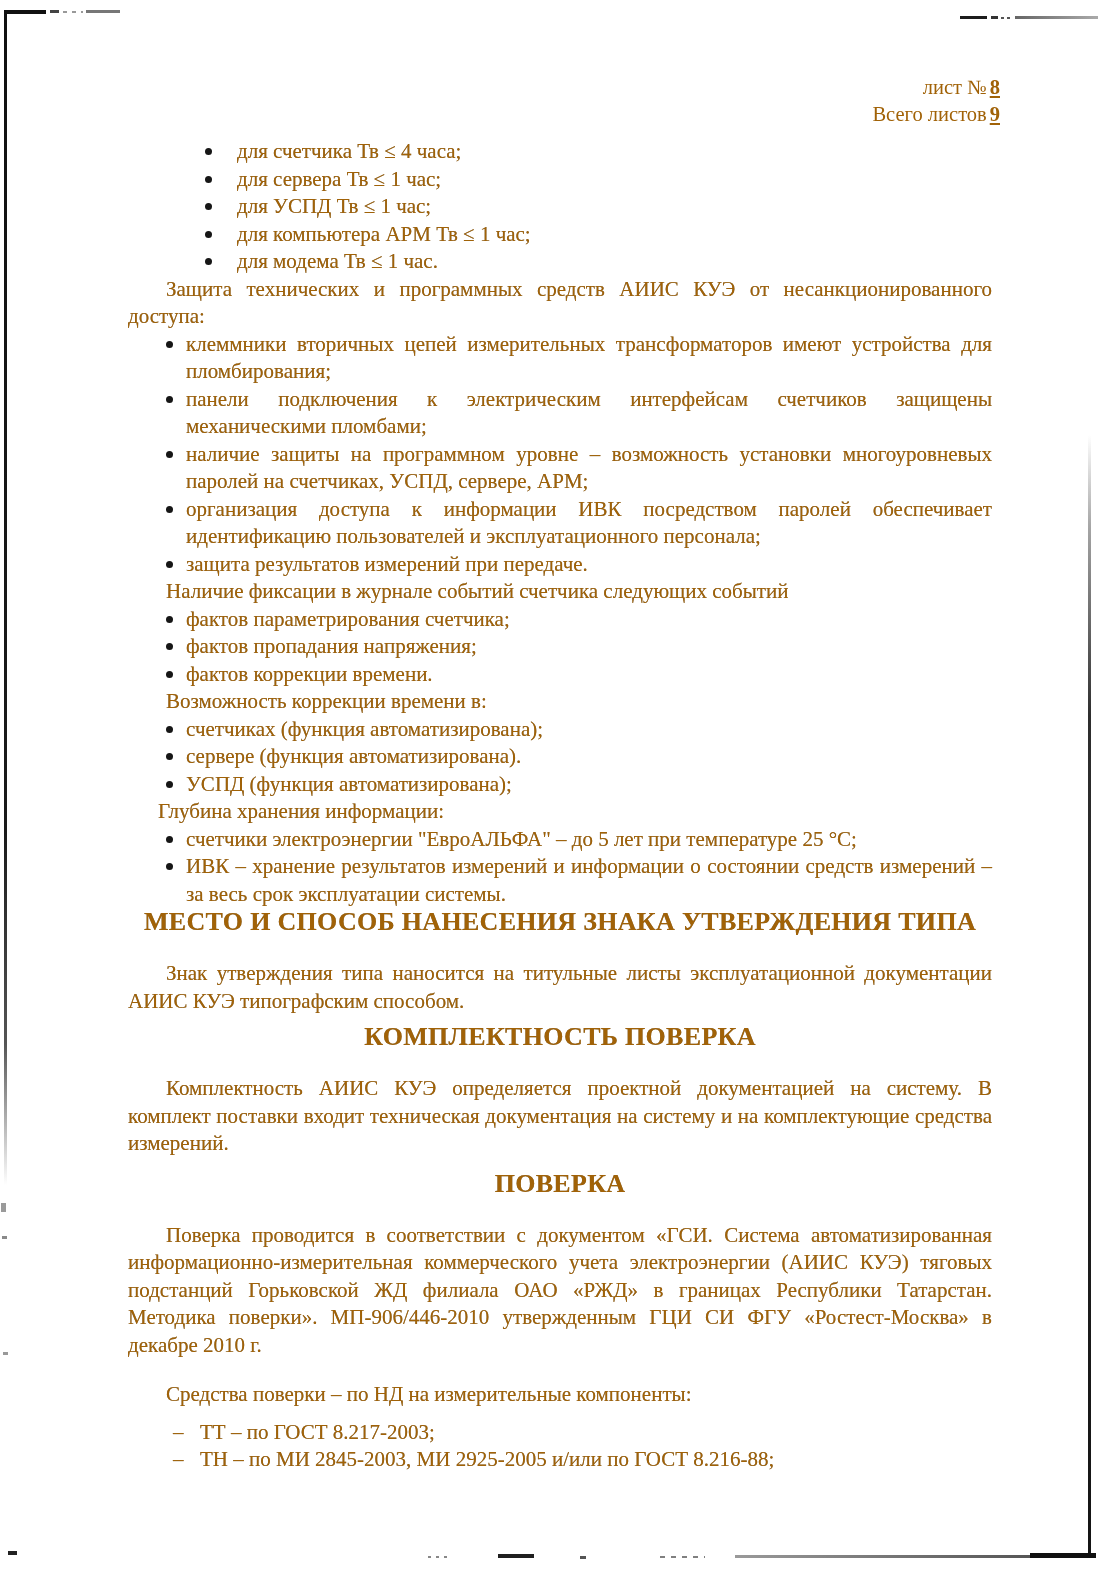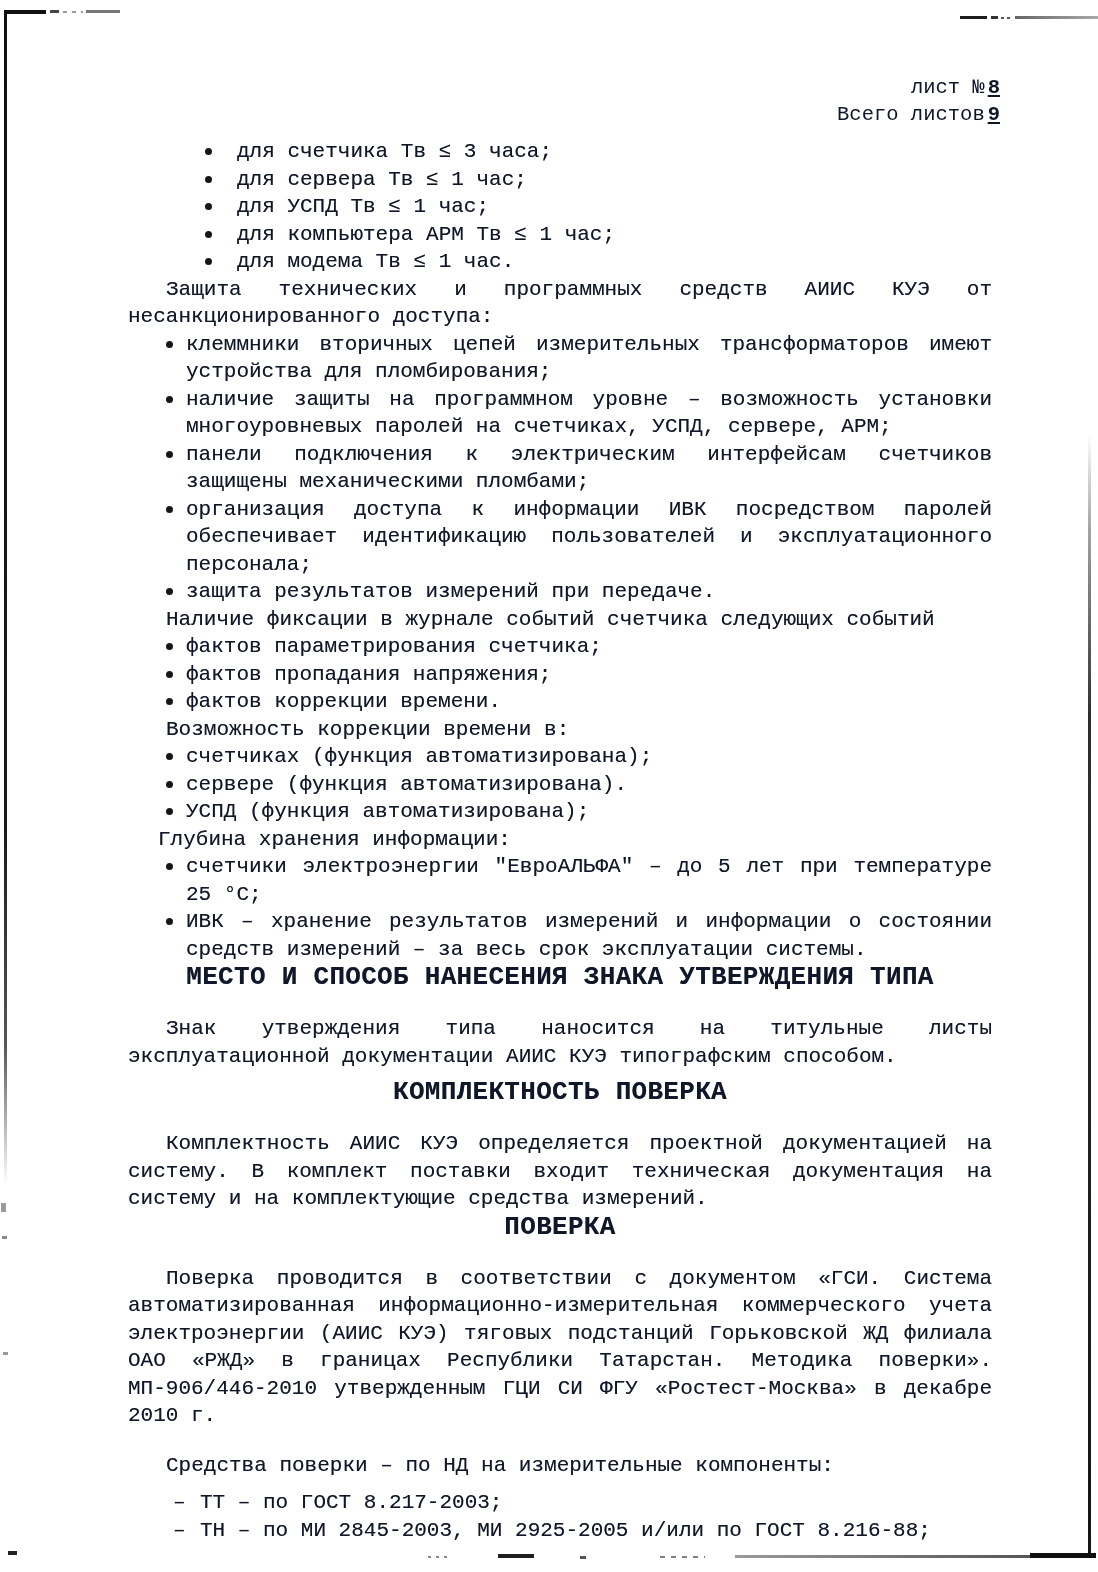--- a/index.html
+++ b/index.html
@@ -1,17 +1,17 @@
 <!DOCTYPE html>
 <html><head>
 <meta charset="utf-8">
 <style>
   html,body{margin:0;padding:0;background:#ffffff;}
-  .page{position:relative;width:1098px;height:1572px;background:#fff;color:#0f172a;
-        font-family:Liberation Mono, monospace;overflow:hidden;}
+  .page{position:relative;width:1098px;height:1572px;background:#fff;color:#a16207;
+        font-family:Liberation Serif, serif;overflow:hidden;}
   .art{position:absolute;}
   .sheet-info{position:absolute;top:74px;right:98px;text-align:right;
               font-size:20.5px;line-height:27px;white-space:nowrap;}
   .sheet-info .num{font-weight:bold;text-decoration:underline;padding-left:3px;}
   .content{position:absolute;top:0;left:0;width:1098px;box-sizing:border-box;
            padding:138px 106px 0 128px;font-size:21px;line-height:27.5px;
            text-shadow:0 0 .5px rgba(0,0,0,.45);}
   p,ul,h2{margin:0;padding:0;}
   ul{list-style:none;}
   li{position:relative;}
@@ -20,21 +20,21 @@
   .blist-a li::before,.blist-b li::before{content:"";position:absolute;left:0;top:10px;
         width:7px;height:7px;border-radius:50%;background:#161616;}
   .dlist li{margin-left:45px;padding-left:27px;}
   .dlist li::before{content:"\2013";position:absolute;left:0;top:0;}
   .just{text-align:justify;}
   .ind{text-indent:38px;}
   .ind-sm{text-indent:30px;}
   .heading{font-weight:bold;font-size:26px;line-height:28px;text-align:center;letter-spacing:.3px;}
   .h-mark{margin:0 0 24px 0;}
   .h-compl{margin:8px 0 24px 0;}
-  .h-pov{margin:0 0 24px 0;}
+  .h-pov{margin:12px 0 24px 0;}
   .p-means{margin-top:22px;}
   .dlist{margin-top:10px;}
 </style>
 </head>
 <body>
 
 <div class="page">
 
   <div class="art" style="left:4px;top:10px;width:42px;height:4px;background:#111;"></div>
   <div class="art" style="left:50px;top:10px;width:9px;height:3px;background:#444;"></div>
@@ -58,33 +58,33 @@
   <div class="art" style="left:1030px;top:1553px;width:66px;height:5px;background:#101010;"></div>
 
   <div class="sheet-info">
     <div><span>лист №</span><span class="num">8</span></div>
     <div><span>Всего листов</span><span class="num">9</span></div>
   </div>
 
   <div class="content">
 
     <ul class="blist-a">
-      <li>для счетчика Тв ≤ 3 часа;</li>
+      <li>для счетчика Тв ≤ 4 часа;</li>
       <li>для сервера Тв ≤ 1 час;</li>
       <li>для УСПД Тв ≤ 1 час;</li>
       <li>для компьютера АРМ Тв ≤ 1 час;</li>
       <li>для модема Тв ≤ 1 час.</li>
     </ul>
 
     <p class="just ind">Защита технических и программных средств АИИС КУЭ  от несанкционированного доступа:</p>
 
     <ul class="blist-b">
       <li>клеммники вторичных цепей измерительных трансформаторов имеют устройства для пломбирования;</li>
+      <li>панели подключения к электрическим интерфейсам счетчиков защищены механическими пломбами;</li>
       <li>наличие защиты на программном уровне – возможность установки многоуровневых паролей на счетчиках, УСПД, сервере, АРМ;</li>
-      <li>панели подключения к электрическим интерфейсам счетчиков защищены механическими пломбами;</li>
       <li>организация доступа к информации ИВК посредством паролей обеспечивает идентификацию пользователей и эксплуатационного персонала;</li>
       <li>защита результатов измерений при передаче.</li>
     </ul>
 
     <p class="ind">Наличие фиксации в журнале событий счетчика следующих событий</p>
 
     <ul class="blist-b">
       <li>фактов параметрирования счетчика;</li>
       <li>фактов пропадания напряжения;</li>
       <li>фактов коррекции времени.</li>

